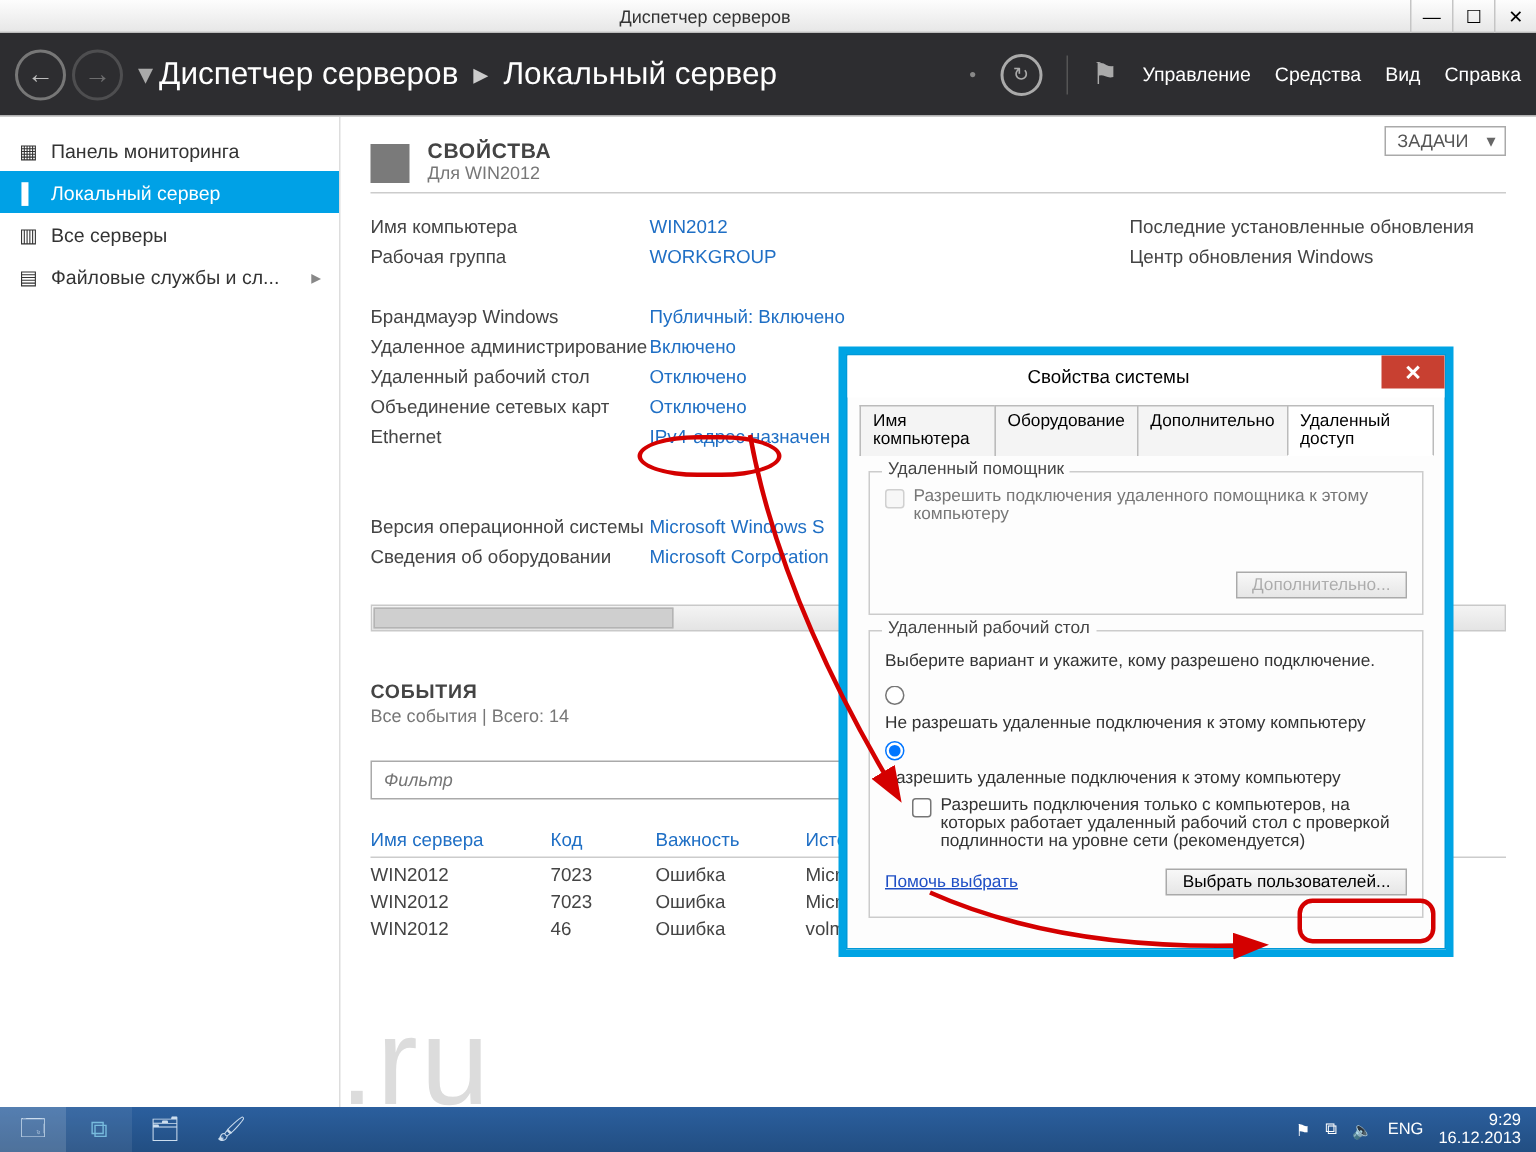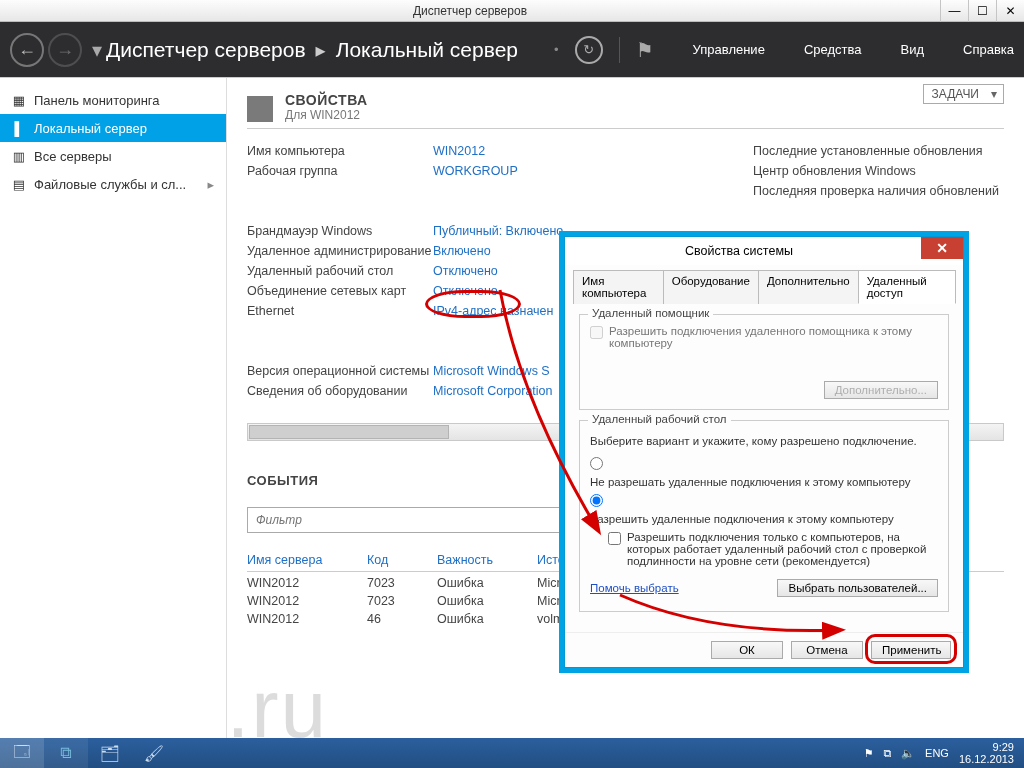--- a/index.html
+++ b/index.html
@@ -11,21 +11,21 @@
 .winbtn { width: 28px; height: 22px; display: inline-flex; align-items: center; justify-content: center; border-left: 1px solid #c5c5c5; }
 
 
 .cmdbar { height: 55px; background: #2d2d30; display: flex; align-items: center; color: #fff; padding: 0 10px; font-size: 20px; }
 .navcircle { width: 34px; height: 34px; border: 2px solid #777; border-radius: 50%; display: flex; align-items: center; justify-content: center; color: #bbb; font-size: 18px; margin-right: 4px; }
 .cmdbar .bc { color: #fff; font-size: 21px; font-weight: 300; margin: 0 4px;}
 .cmdbar .bc-caret { margin: 0 6px; color: #ccc; }
 .cmdbar .right { margin-left: auto; display: flex; align-items: center; gap: 16px; font-size: 13px;}
 .refresh-circle { width: 28px; height: 28px; border: 2px solid #aaa; border-radius: 50%; display:flex;align-items:center;justify-content:center;color:#aaa;}
 .flag-icon{color:#aaa;font-size:20px;}
-.menu-link{color:#fff; cursor:default;margin-left:23px;}
+.menu-link{color:#fff; cursor:default;}
 .sep{border-left:1px solid #555;height:26px;}
 
 
 .main { position:absolute; top:77px; left:0; right:0; bottom:30px; display:flex; border-top:1px solid #ccc;}
 .nav { width:227px; background:#fff; border-right:1px solid #ddd; padding-top:8px;}
 .nav-item{display:flex;align-items:center;height:28px;padding:0 12px;font-size:13px;color:#333;gap:8px;}
 .nav-item.sel{background:#00a1e6;color:#fff;}
 .nav-icon{width:14px;height:14px;display:inline-flex;align-items:center;justify-content:center;}
 .content{flex:1;position:relative;padding:14px 20px 0 20px;overflow:hidden;}
 
@@ -159,25 +159,20 @@
           <div class="prow">
             <div class="k">Имя компьютера</div>
             <div class="k2 v">WIN2012</div>
             <div class="k3">Последние установленные обновления</div>
           </div>
           <div class="prow">
             <div class="k">Рабочая группа</div>
             <div class="k2 v">WORKGROUP</div>
             <div class="k3">Центр обновления Windows</div>
           </div>
-          <div class="prow">
-            <div class="k"></div>
-            <div class="k2 v"></div>
-            <div class="k3">Последняя проверка наличия обновлений</div>
-          </div>
         </div>
       <div class="block-gap"></div>
       <div id="rows2">
           <div class="prow">
             <div class="k">Брандмауэр Windows</div>
             <div class="k2 v">Публичный: Включено</div>
           </div>
           <div class="prow">
             <div class="k">Удаленное администрирование</div>
             <div class="k2 v">Включено</div>
@@ -303,25 +298,20 @@
         </div>
       <div class="cbrow" style="margin-left:18px;color:#333">
           <input type="checkbox" style="">
           <label>Разрешить подключения только с компьютеров, на которых работает удаленный рабочий стол с проверкой подлинности на уровне сети (рекомендуется)</label>
         </div>
       <div style="display:flex;justify-content:space-between;align-items:center;margin-top:12px">
         <a href="#" class="link">Помочь выбрать</a>
         <button class="wbtn">Выбрать пользователей...</button>
       </div>
     </div>
-  </div>
-  <div class="btnrow">
-    <button class="wbtn" style="width:72px">ОК</button>
-    <button class="wbtn" style="width:72px">Отмена</button>
-    <button class="wbtn" style="width:80px">Применить</button>
   </div>
   <div class="redrect" style="bottom:3px;right:6px;width:92px;height:30px"></div>
 </div>
 
 <svg class="redarrow" style="top:280px;left:480px" width="150" height="270">
   <defs>
       <marker id="ah" markerWidth="10" markerHeight="10" refX="6" refY="3" orient="auto">
         <path d="M0,0 L0,6 L8,3 z" fill="#d40000"></path>
       </marker>
     </defs>

